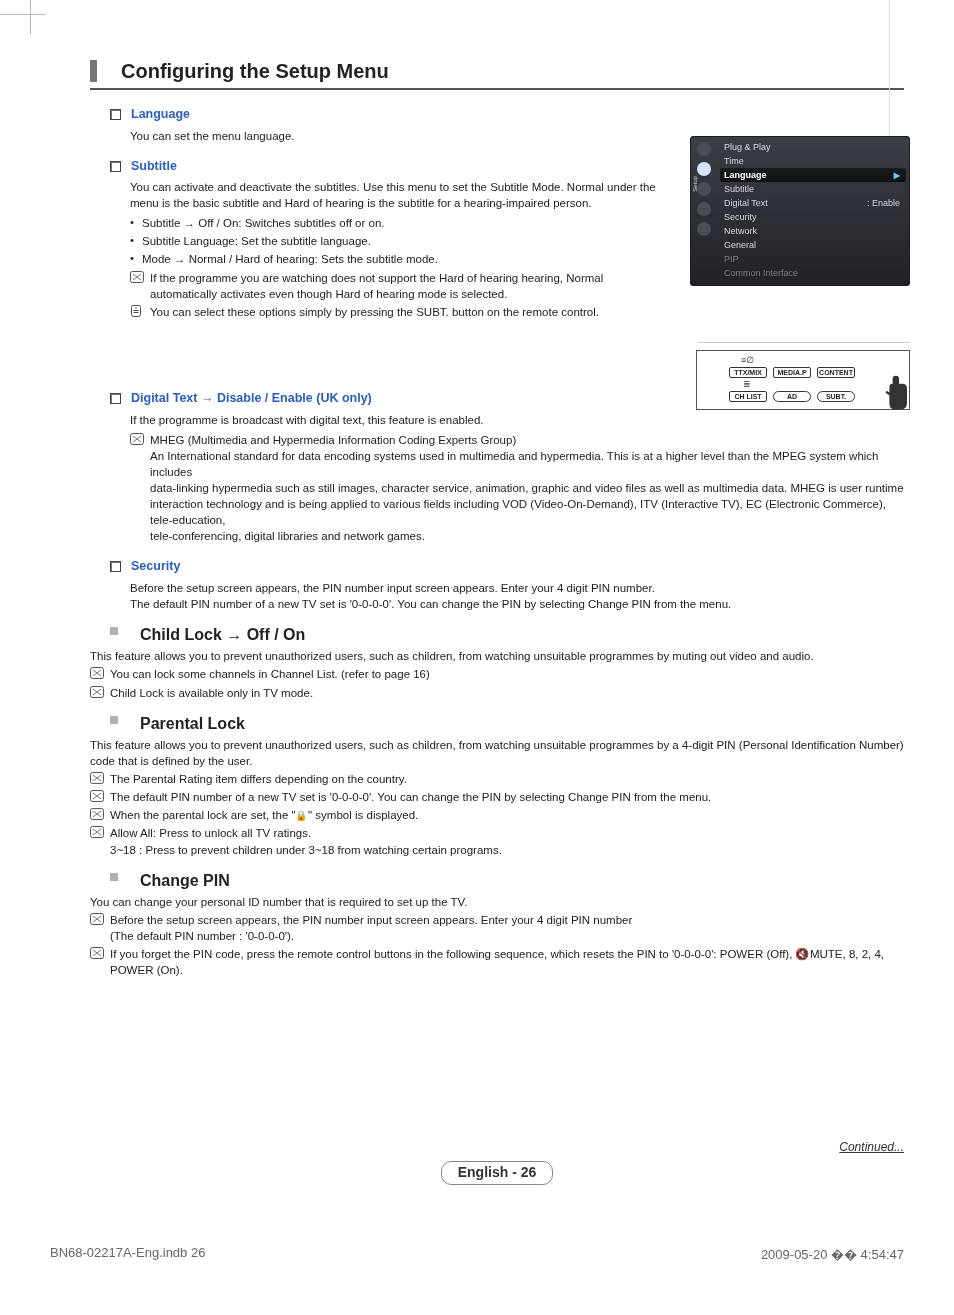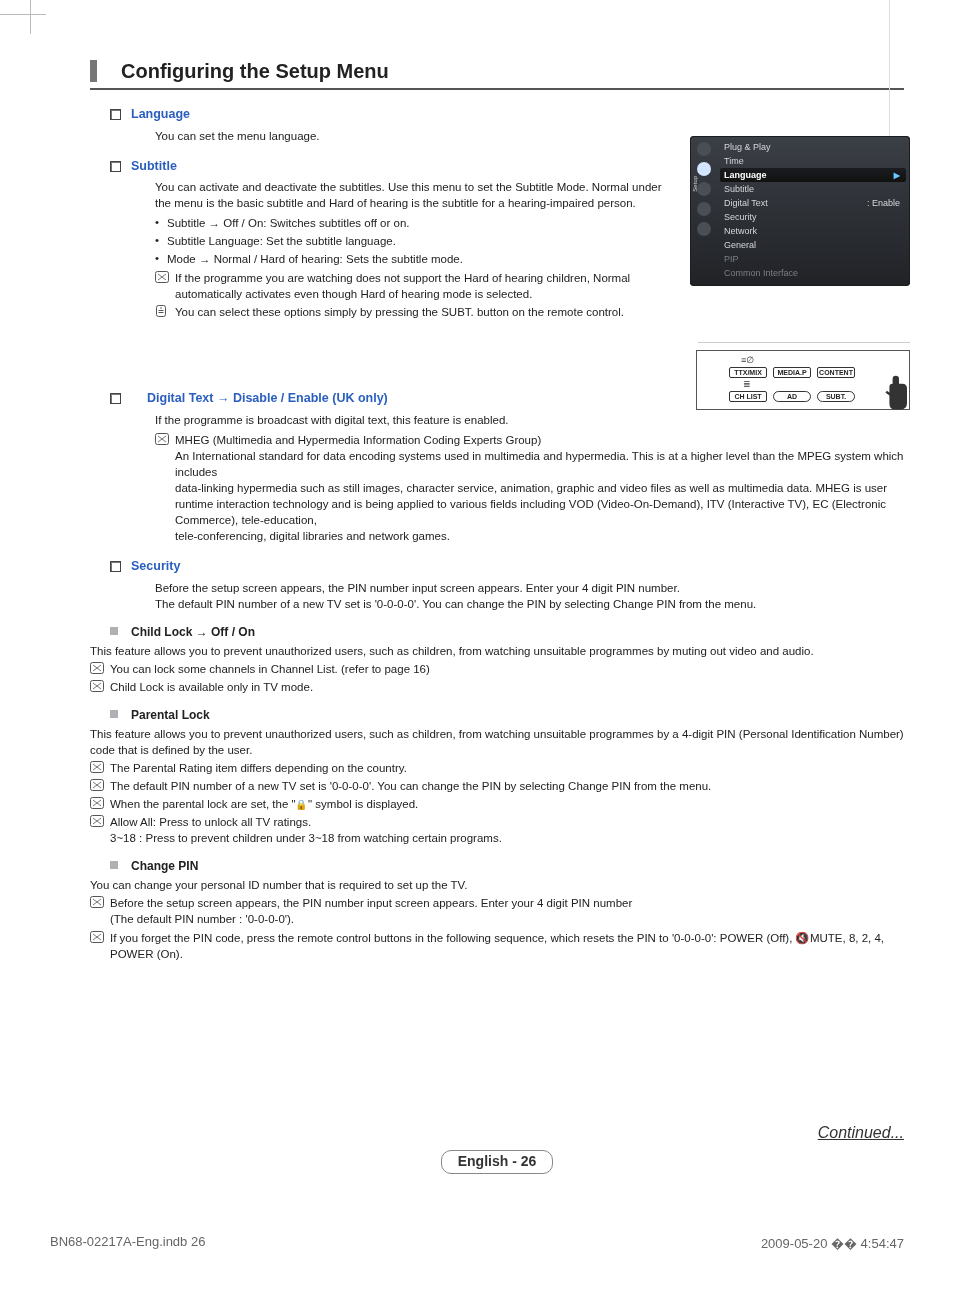--- a/index.html
+++ b/index.html
@@ -10,25 +10,25 @@
   .right-edge-mark { position: absolute; top: 0; right: 64px; width: 1px; height: 140px; background: #ddd; }
 
   h1 { font-size: 20px; font-weight: bold; margin: 0 0 6px 0; padding-left: 24px; border-left: 7px solid #777; line-height: 1.1; }
   .h1-rule { height: 2px; background: #555; margin-bottom: 16px; }
 
   .content { font-size: 11.5px; line-height: 1.4; }
 
   .sec-row { display: flex; align-items: flex-start; margin: 14px 0 4px 20px; }
   .sec-box { width: 9px; height: 9px; border: 1px solid #444; margin-top: 3px; box-shadow: 1px 1px 0 #777 inset; flex: 0 0 auto; }
   .sec-title { font-weight: bold; font-size: 12.5px; color: #2a5fbf; margin-left: 10px; }
-  .sec-body { margin-left: 65px; }
+  .sec-body { margin-left: 40px; }
 
   .sub-row { display: flex; align-items: flex-start; margin: 12px 0 2px 20px; }
   .sub-box { width: 8px; height: 8px; background: #aeb0b3; margin-top: 3px; flex: 0 0 auto; }
-  .sub-title { font-weight: bold; font-size: 12px; margin-left: 13px; }
+  .sub-title { font-weight: bold; font-size: 16px; margin-left: 22px; }
   .sub-body { }
 
   ul.bullets { list-style: none; padding: 0; margin: 4px 0 0 0; }
   ul.bullets > li { padding-left: 12px; position: relative; margin-bottom: 2px; }
   ul.bullets > li::before { content: "•"; position: absolute; left: 0; top: -1px; }
 
   .note { display: flex; align-items: flex-start; margin: 2px 0; }
   .note-icon { flex: 0 0 14px; width: 14px; height: 12px; margin-top: 1px; margin-right: 6px; display: inline-flex; align-items: center; justify-content: center; }
   .note-icon svg { display: block; }
   .note-text { flex: 1; }
@@ -47,21 +47,21 @@
   .osd-dim { color: #7b7f86; }
 
   .remote-box { position: absolute; top: 350px; right: 44px; width: 212px; height: 58px; border: 1px solid #555; background: #fff; }
   .remote-inner { position: relative; width: 100%; height: 100%; }
   .rbtn { position: absolute; border: 1px solid #333; font-size: 7px; font-weight: bold; text-align: center; padding: 1px 0; background: #fff; border-radius: 2px; line-height: 1; }
   .rglyph { position: absolute; font-size: 9px; color: #333; }
   .hand { position: absolute; right: -6px; bottom: -2px; width: 32px; height: 40px; }
 
   .rule-fade { position: absolute; right: 44px; width: 212px; height: 1px; background: #ccc; top: 342px; }
 
-  .continued { text-align: right; font-style: italic; font-size: 16px; margin-top: 160px; margin-right: 0; text-decoration: underline; color: #333;}
+  .continued { text-align: right; font-style: italic; font-size: 12px; margin-top: 160px; margin-right: 0; text-decoration: underline; color: #333;}
   .page-lang { text-align: center; margin-top: 6px; }
   .page-lang span { display: inline-block; border: 1px solid #888; border-radius: 10px; padding: 1px 16px; font-size: 14px; font-weight: bold; color: #333; }
 
   .footer { display: flex; justify-content: space-between; font-size: 13px; color: #666; padding: 40px 50px 20px 50px; }
 
   .wrap-right { float: right; width: 234px; height: 284px; }
 
   .lock-icon { font-size: 10px; vertical-align: middle; }
 </style>
 </head>
@@ -158,36 +158,36 @@
         <li><b>Subtitle Language</b><span>: Set the subtitle language.</span></li>
         <li><b>Mode → Normal / Hard of hearing</b><span>: Sets the subtitle mode.</span></li>
       </ul>
       <div class="note">
           <span class="note-icon">
             <svg width="14" height="12">
               <rect x="0.5" y="0.5" width="13" height="11" rx="2" fill="none" stroke="#555"></rect>
               <path d="M3 3 L11 9 M11 3 L3 9" stroke="#555" stroke-width="0.8"></path>
             </svg>
           </span>
-        <div class="note-text"><span>If the programme you are watching does not support the </span><b>Hard of hearing</b><span> children, </span><b>Normal</b><span> automatically activates even though </span><b>Hard of hearing</b><span> mode is selected.</span></div>
+        <div class="note-text"><span>If the programme you are watching does not support the </span><b>Hard of hearing</b><span> hearing, </span><b>Normal</b><span> automatically activates even though </span><b>Hard of hearing</b><span> mode is selected.</span></div>
       </div>
       <div class="note">
           <span class="note-icon">
             <svg width="14" height="12">
               <rect x="1.5" y="0.5" width="9" height="11" rx="2" fill="none" stroke="#555"></rect>
               <circle cx="6" cy="3" r="0.8" fill="#555"></circle>
               <rect x="3.5" y="5" width="5" height="1" fill="#555"></rect>
               <rect x="3.5" y="7" width="5" height="1" fill="#555"></rect>
             </svg>
           </span>
         <div class="note-text" style="max-width:470px;"><span>You can select these options simply by pressing the </span><b>SUBT.</b><span> button on the remote control.</span></div>
       </div>
     </div>
 
-    <div class="sec-row" style="clear:both;gap:16px;">
+    <div class="sec-row" style="clear:both;">
         <span class="sec-box"></span>
         <span class="sec-title">Digital Text → Disable / Enable (UK only)</span>
       </div>
     <div class="sec-body">
       <div>If the programme is broadcast with digital text, this feature is enabled.</div>
       <div class="note" style="margin-top:4px;">
           <span class="note-icon">
             <svg width="14" height="12">
               <rect x="0.5" y="0.5" width="13" height="11" rx="2" fill="none" stroke="#555"></rect>
               <path d="M3 3 L11 9 M11 3 L3 9" stroke="#555" stroke-width="0.8"></path>

